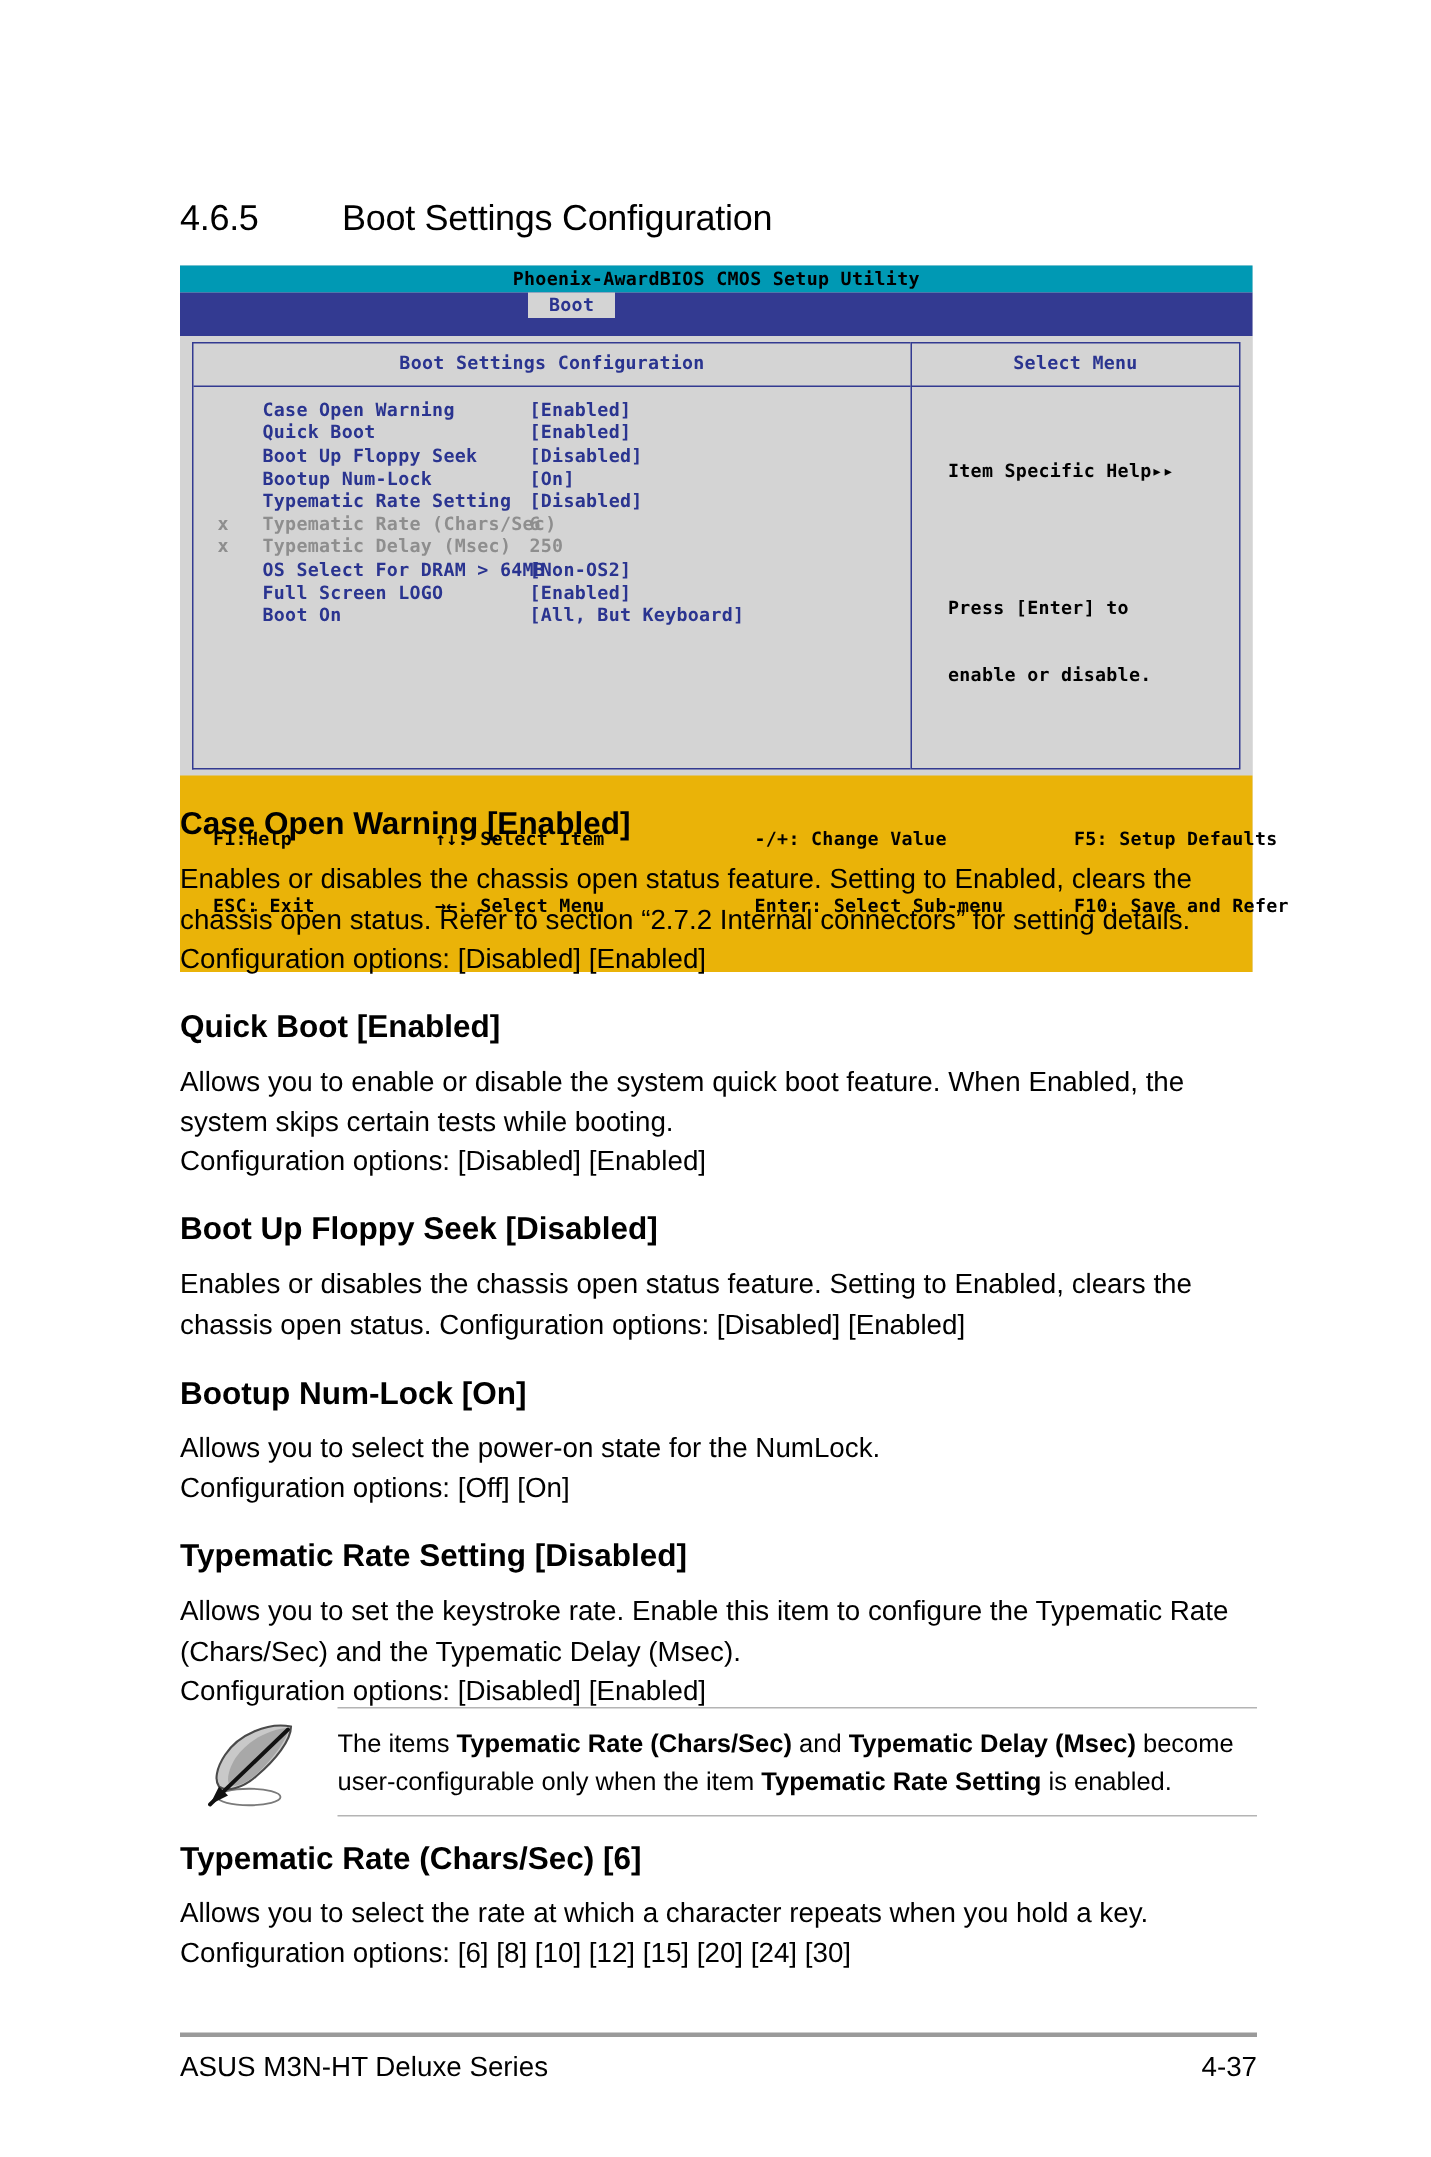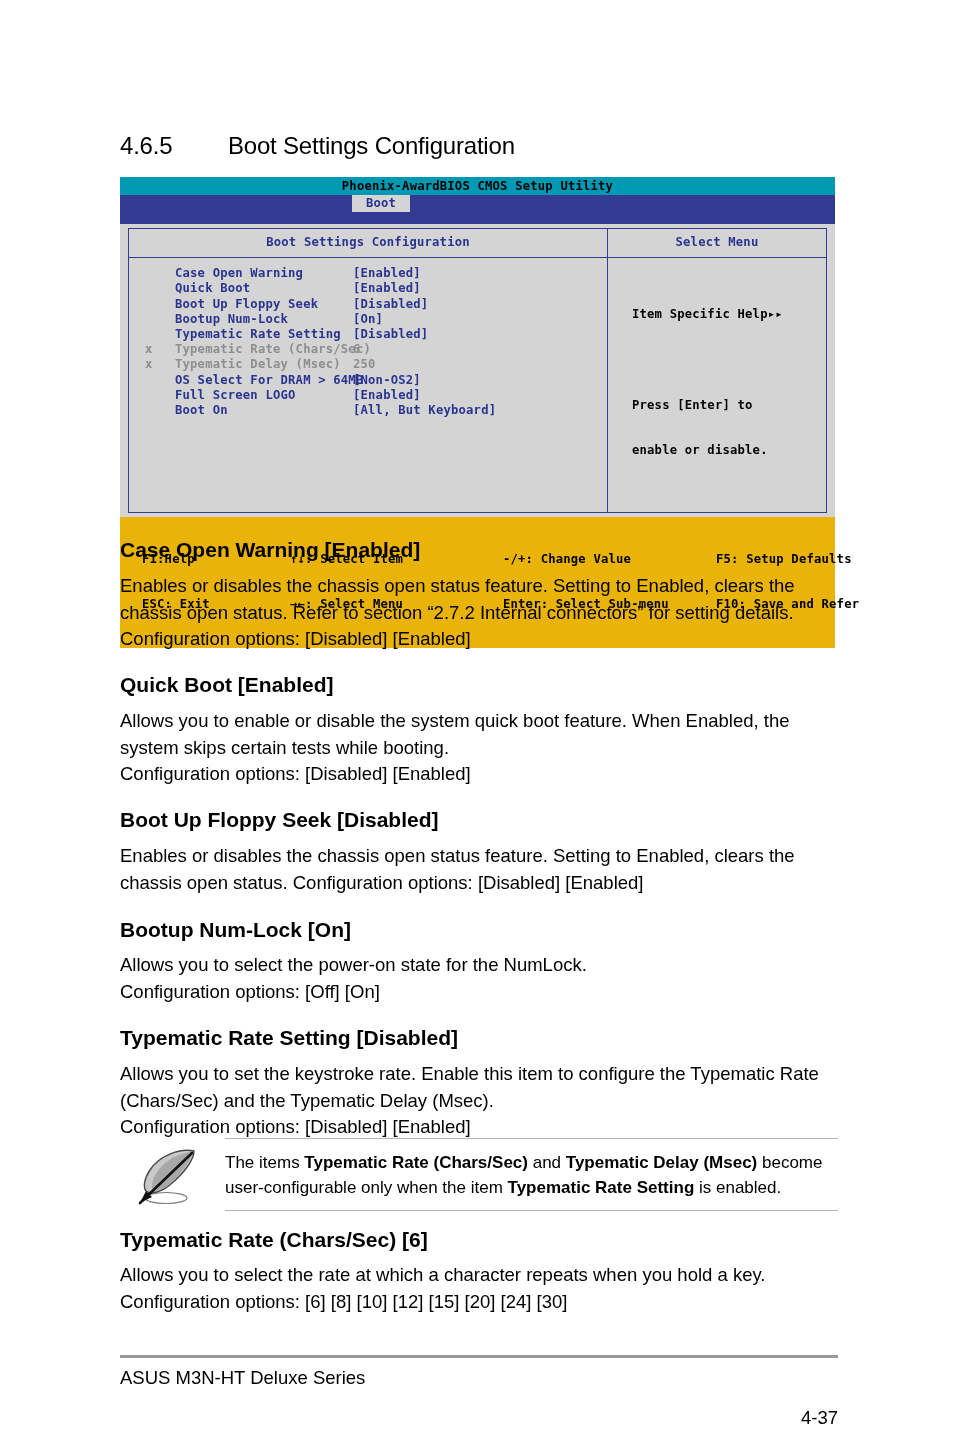--- a/index.html
+++ b/index.html
@@ -204,21 +204,20 @@
     font-size: 18.5px;
   }
   .foot-right {
     position: absolute;
     left: 838px;
     top: 1367px;
     font-size: 18.5px;
     text-align: right;
     transform: translateX(-100%);
     white-space: nowrap;
-    margin-top: 40px;
   }
 </style>
 </head>
 <body>
 
 <div class="page">
 
   <div class="section-head">
     <span class="section-num">4.6.5</span>
     <span class="section-title">Boot Settings Configuration</span>

